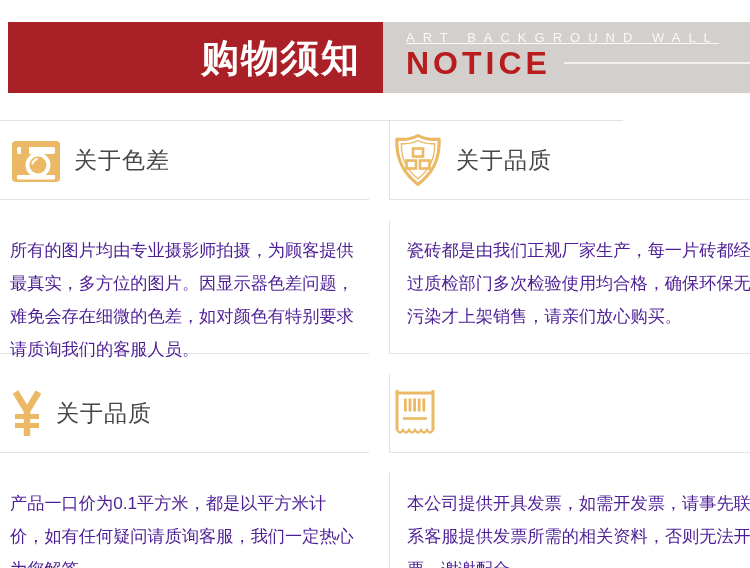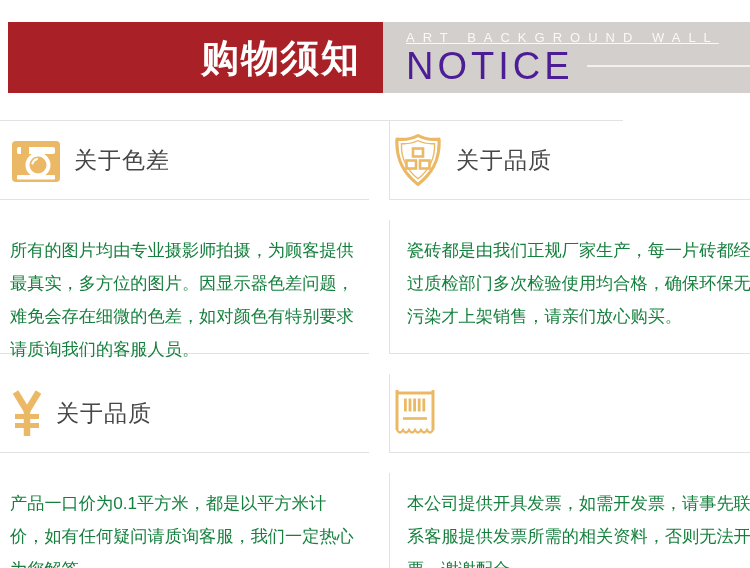--- a/index.html
+++ b/index.html
@@ -18,40 +18,40 @@
   .header-right {
     flex:1; height:71px; background:#D2CFCC; box-sizing:border-box;
     padding:8px 0 0 23px; display:flex; flex-direction:column;
   }
   .subtitle-top {
     color:rgba(255,255,255,0.88); font-size:13px; letter-spacing:8px;
     line-height:1; margin-top:1px; white-space:nowrap;text-decoration:underline;
   }
   .notice-row { display:flex; align-items:center; margin-top:3px; }
   .notice-text {
-    color:#4c1d95; font-size:38px; font-weight:400; letter-spacing:4px; line-height:1;
+    color:#b91c1c; font-size:32px; font-weight:700; letter-spacing:4px; line-height:1;
   }
   .notice-line { flex:1; height:2px; background:#F3F1EF; margin-left:13px; }
 
   
   .notice-table {
     position:absolute; top:120px; left:0; width:623px;
     border-top:1px solid #E2E2E2;
     display:grid; grid-template-columns:369px 381px;gap:20px;
   }
   .cell { box-sizing:border-box; border-bottom:1px solid #E2E2E2; background:#ffffff; }
   .cell.rcol { border-left:1px solid #E2E2E2; }
   .head-cell { height:79px; display:flex; align-items:center; }
   .head-cell.lcol { padding-left:12px; }
   .head-cell.rcol { padding-left:4px; }
   .body-cell { height:134px; padding:14px 8px 0 10px; }
   .body-cell.rcol { padding-left:17px; }
   .body-cell.short { height:102px; }
   .section-title { font-size:23px; color:#474747; margin-left:14px; letter-spacing:1px; }
-  .body-text { font-size:17.2px; color:#15803d; line-height:33px; width:348px; margin:0; }
+  .body-text { font-size:17.2px; color:#4c1d95; line-height:33px; width:348px; margin:0; }
   .icon-box { display:flex; align-items:center; justify-content:center; }
   .icon-gold { color:#EBB965; }
 </style>
 </head>
 <body>
 
 <div class="page">
 
   <div class="header">
     <div class="header-left">

